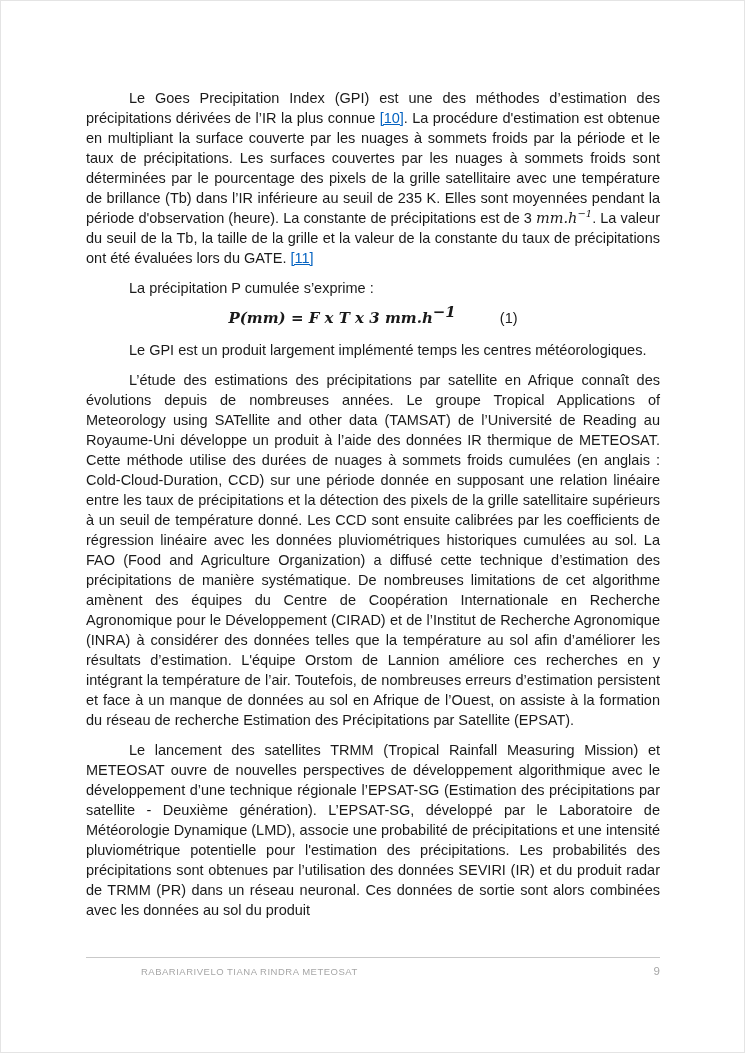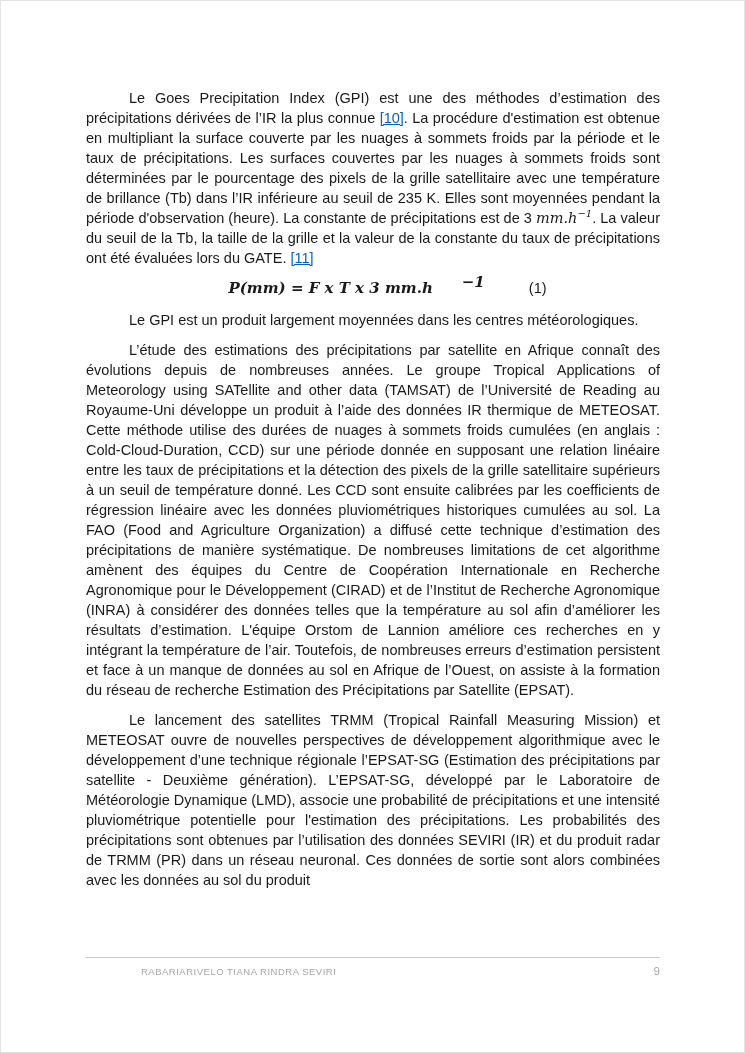--- a/index.html
+++ b/index.html
@@ -38,21 +38,20 @@
     text-align: center;
     font-size: 14.5px;
     line-height: 20px;
     margin: 4px 0 12px 0;
   }
   .formula-math {
     font-family: "DejaVu Serif", serif;
     font-style: italic;
     font-weight: 700;
     font-size: 15px;
-    margin-left: 29px;
   }
   .eq-number { margin-left: 44px; }
   .footer {
     position: absolute;
     left: 85px;
     right: 84px;
     top: 956px;
   }
   .footer-rule {
     border-top: 1px solid #c9c9c9;
@@ -72,31 +71,32 @@
   }
   .footer-page { font-size: 11.5px; }
 </style>
 </head>
 <body>
 
 <div class="content">
 
   <p class="para"><span>Le Goes Precipitation Index (GPI) est une des méthodes d’estimation des précipitations dérivées de l’IR la plus connue </span><a class="ref-link" href="#">[10]</a><span>. La procédure d'estimation est obtenue en multipliant la surface couverte par les nuages à sommets froids par la période et le taux de précipitations. Les surfaces couvertes par les nuages à sommets froids sont déterminées par le pourcentage des pixels de la grille satellitaire avec une température de brillance (Tb) dans l’IR inférieure au seuil de 235 K. Elles sont moyennées pendant la période d'observation (heure). La constante de précipitations est de 3 </span><span class="math">mm.h</span><sup class="math">−1</sup><span>. La valeur du seuil de la Tb, la taille de la grille et la valeur de la constante du taux de précipitations ont été évaluées lors du GATE. </span><a class="ref-link" href="#">[11]</a></p>
 
+  <p class="para"><span>La précipitation P cumulée s’exprime :</span></p>
 
   <div class="formula-line"><span class="formula-math">P(mm) = F x T x 3 mm.h</span><sup class="formula-math">−1</sup><span class="eq-number">(1)</span></div>
 
 
-  <p class="para"><span>Le GPI est un produit largement moyennées dans les centres météorologiques.</span></p>
+  <p class="para"><span>Le GPI est un produit largement implémenté temps les centres météorologiques.</span></p>
 
   <p class="para"><span>L’étude des estimations des précipitations par satellite en Afrique connaît des évolutions depuis de nombreuses années. Le groupe Tropical Applications of Meteorology using SATellite and other data (TAMSAT) de l’Université de Reading au Royaume-Uni développe un produit à l’aide des données IR thermique de METEOSAT. Cette méthode utilise des durées de nuages à sommets froids cumulées (en anglais : Cold-Cloud-Duration, CCD) sur une période donnée en supposant une relation linéaire entre les taux de précipitations et la détection des pixels de la grille satellitaire supérieurs à un seuil de température donné. Les CCD sont ensuite calibrées par les coefficients de régression linéaire avec les données pluviométriques historiques cumulées au sol. La FAO (Food and Agriculture Organization) a diffusé cette technique d’estimation des précipitations de manière systématique. De nombreuses limitations de cet algorithme amènent des équipes du Centre de Coopération Internationale en Recherche Agronomique pour le Développement (CIRAD) et de l’Institut de Recherche Agronomique (INRA) à considérer des données telles que la température au sol afin d’améliorer les résultats d’estimation. L'équipe Orstom de Lannion améliore ces recherches en y intégrant la température de l’air. Toutefois, de nombreuses erreurs d’estimation persistent et face à un manque de données au sol en Afrique de l’Ouest, on assiste à la formation du réseau de recherche Estimation des Précipitations par Satellite (EPSAT).</span></p>
 
   <p class="para"><span>Le lancement des satellites TRMM (Tropical Rainfall Measuring Mission) et METEOSAT ouvre de nouvelles perspectives de développement algorithmique avec le développement d’une technique régionale l’EPSAT-SG (Estimation des précipitations par satellite - Deuxième génération). L’EPSAT-SG, développé par le Laboratoire de Météorologie Dynamique (LMD), associe une probabilité de précipitations et une intensité pluviométrique potentielle pour l'estimation des précipitations. Les probabilités des précipitations sont obtenues par l’utilisation des données SEVIRI (IR) et du produit radar de TRMM (PR) dans un réseau neuronal. Ces données de sortie sont alors combinées avec les données au sol du produit</span></p>
 
 </div>
 
 <div class="footer">
   <div class="footer-rule"></div>
   <div class="footer-row">
-    <span class="footer-author">RABARIARIVELO TIANA RINDRA SEVIRI</span>
+    <span class="footer-author">RABARIARIVELO TIANA RINDRA METEOSAT</span>
     <span class="footer-page">9</span>
   </div>
 </div>
 
 </body></html>

